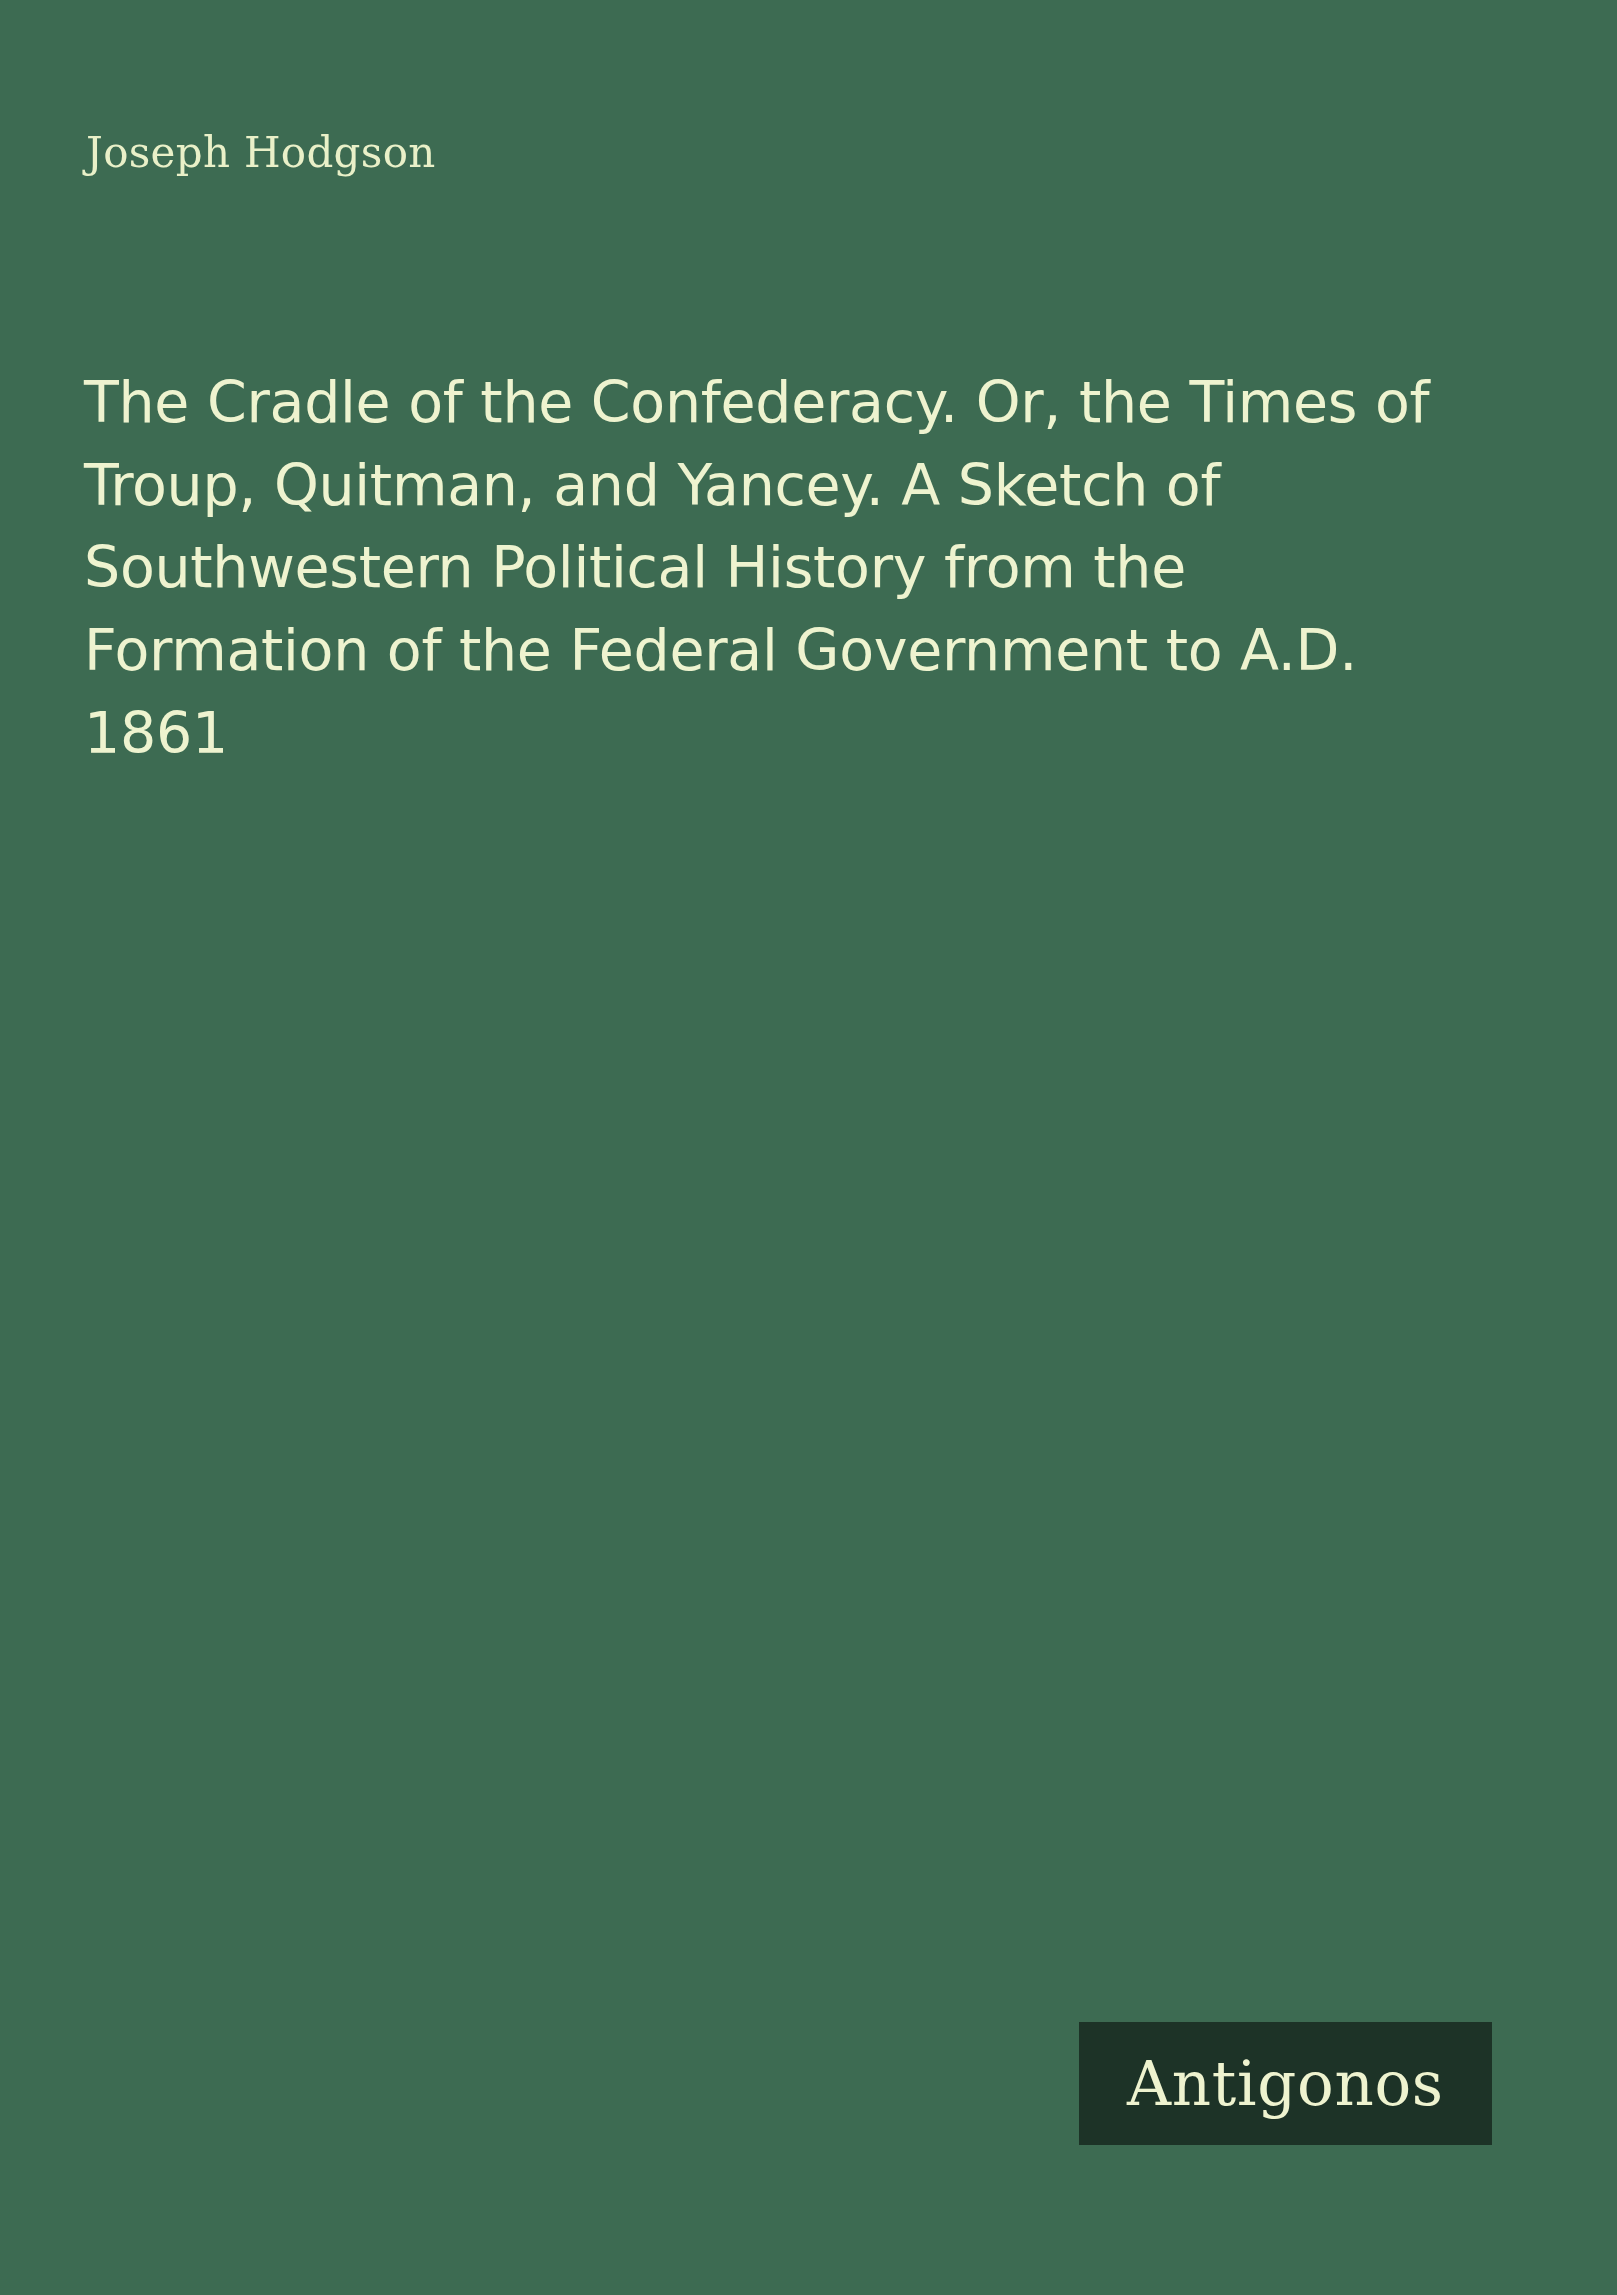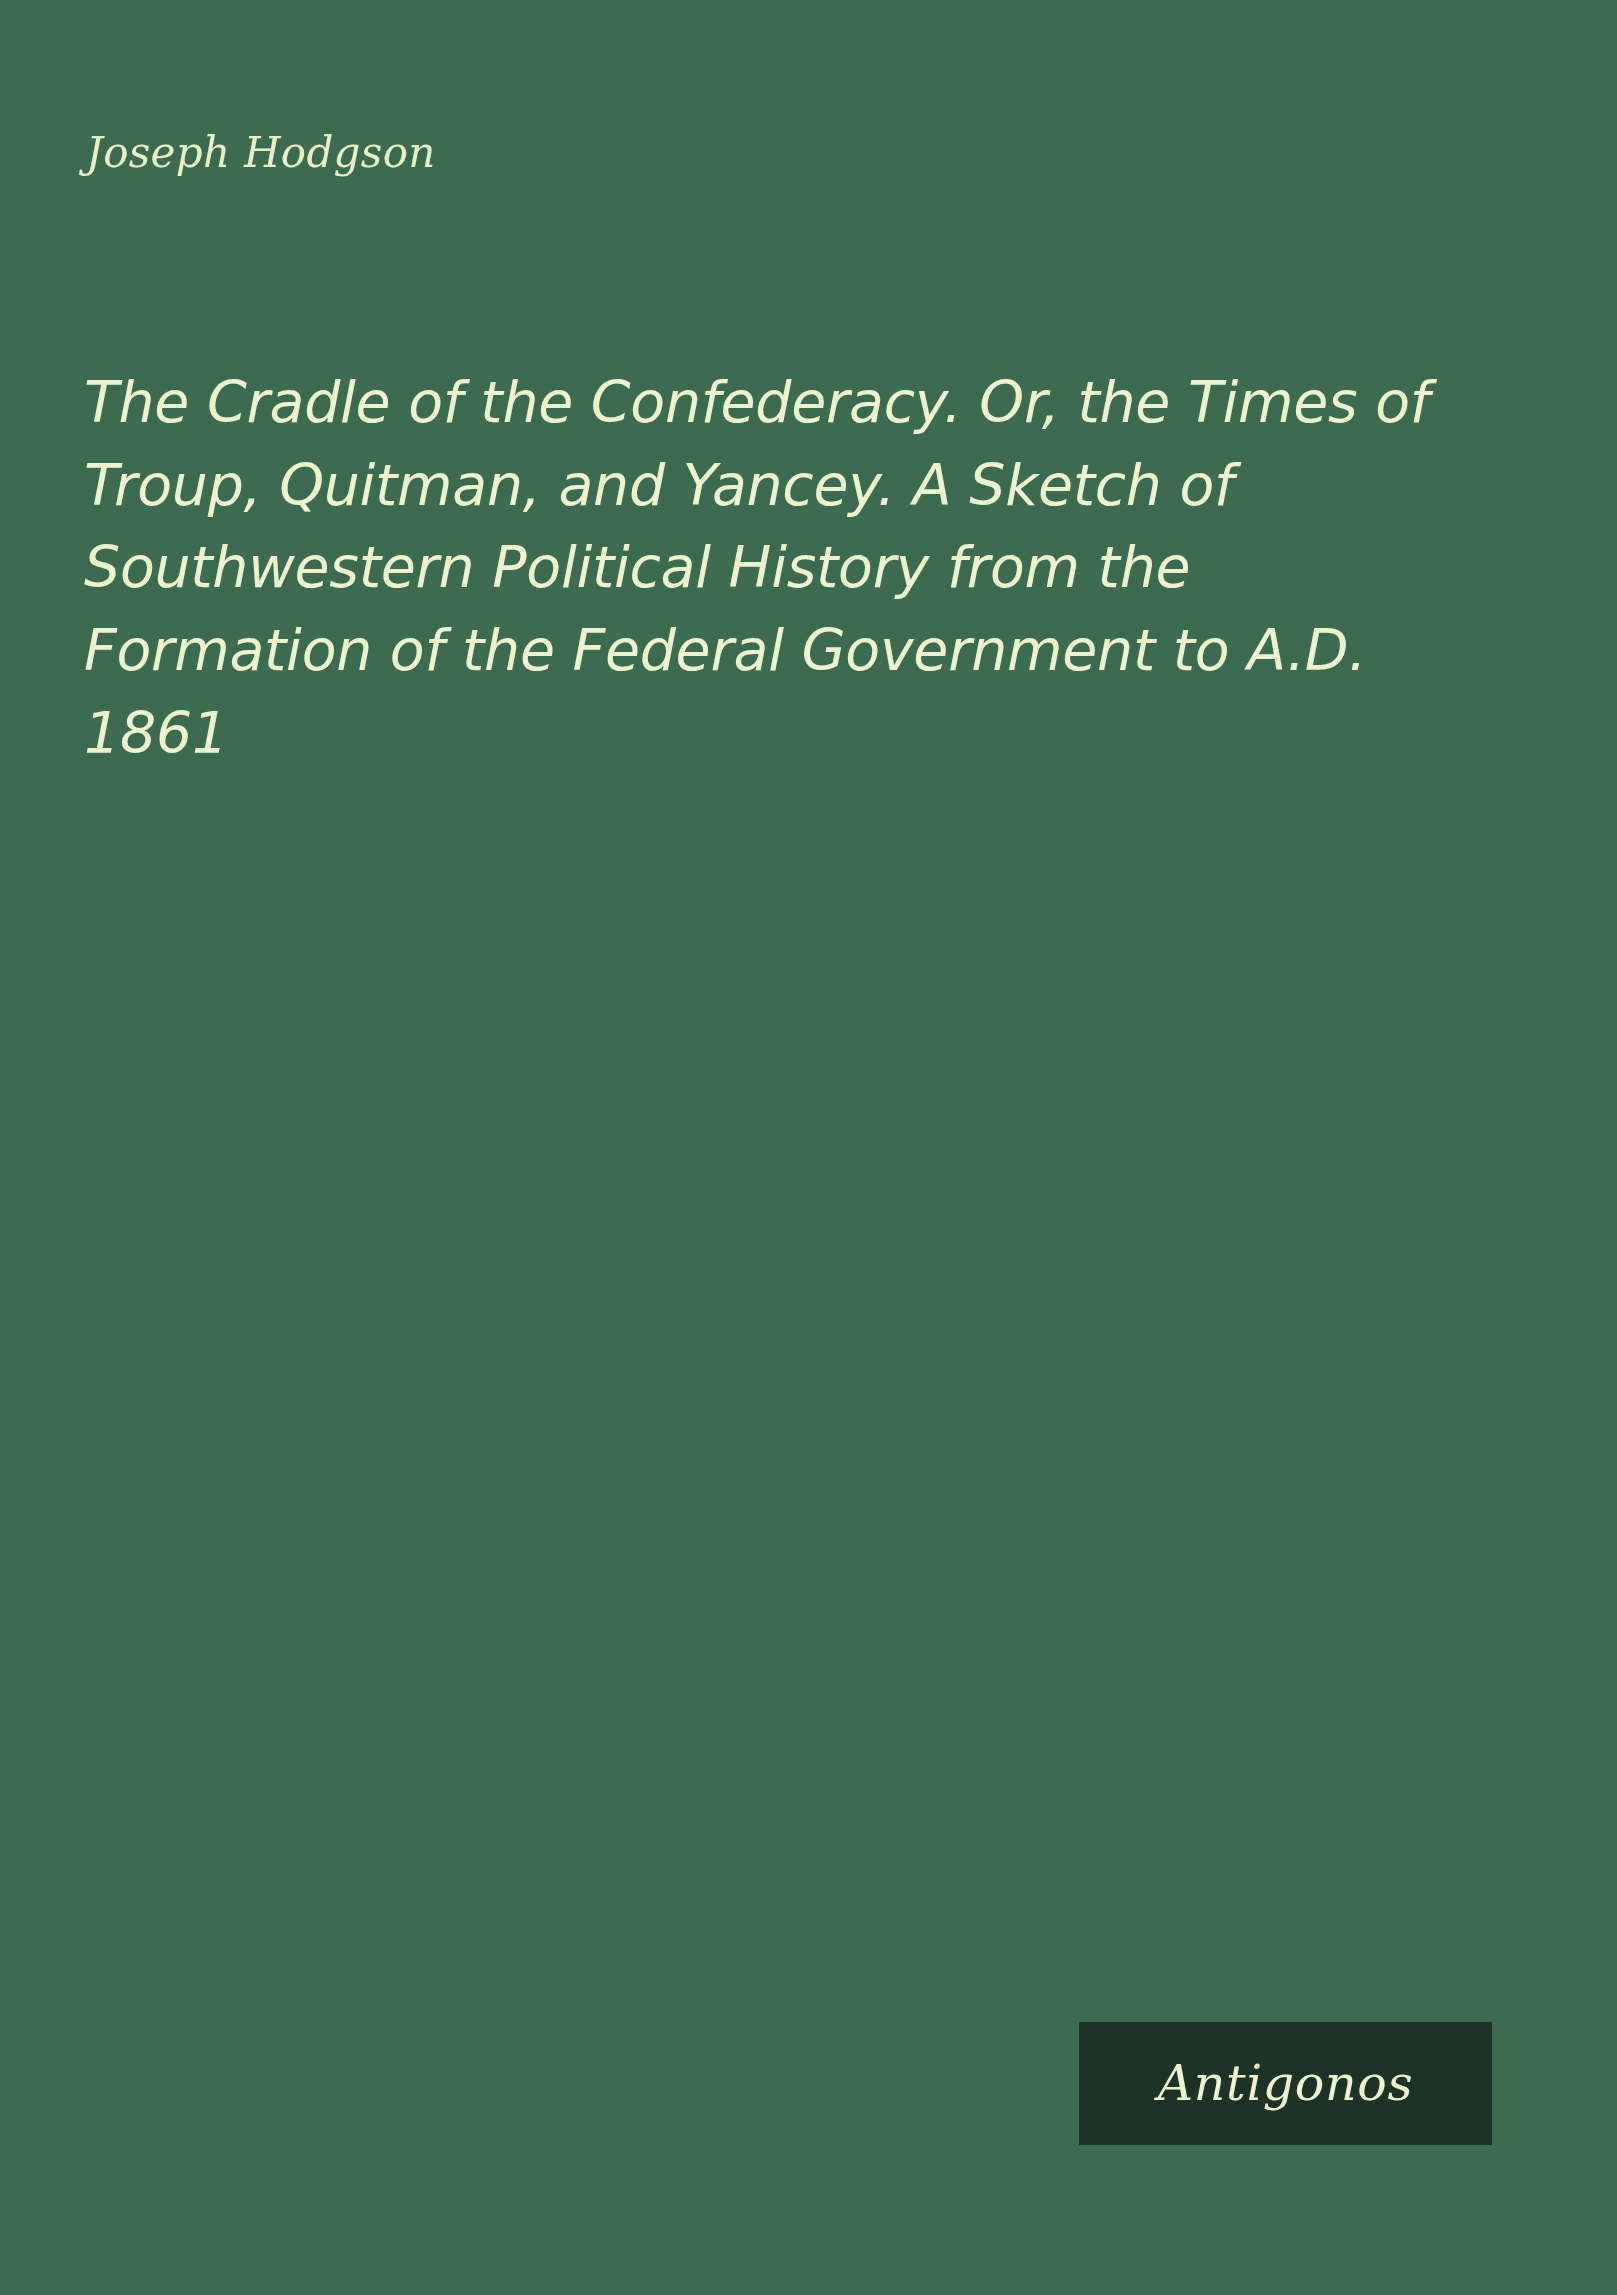--- a/index.html
+++ b/index.html
@@ -12,21 +12,20 @@
     background: #3d6b52;
     font-family: "DejaVu Sans", sans-serif;
     overflow: hidden;
   }
   .cover {
     position: relative;
     width: 1618px;
     height: 2295px;
     background: #3d6b52;
     box-sizing: border-box;
-    font-style: italic;
   }
   .author {
     position: absolute;
     left: 86px;
     top: 128px;
     font-family: "DejaVu Serif", serif;
     font-size: 42px;
     line-height: 1.2;
     color: #e9f0c8;
     letter-spacing: 0.3px;
@@ -51,21 +50,21 @@
     top: 2022px;
     width: 413px;
     height: 123px;
     background: #1d3327;
     display: flex;
     align-items: center;
     justify-content: center;
   }
   .publisher-name {
     font-family: "DejaVu Serif", serif;
-    font-size: 49px;
+    font-size: 61px;
     color: #eef3cf;
     letter-spacing: 0.7px;
   }
 </style>
 </head>
 <body>
 
 <div class="cover">
 
   <div class="author">Joseph Hodgson</div>

